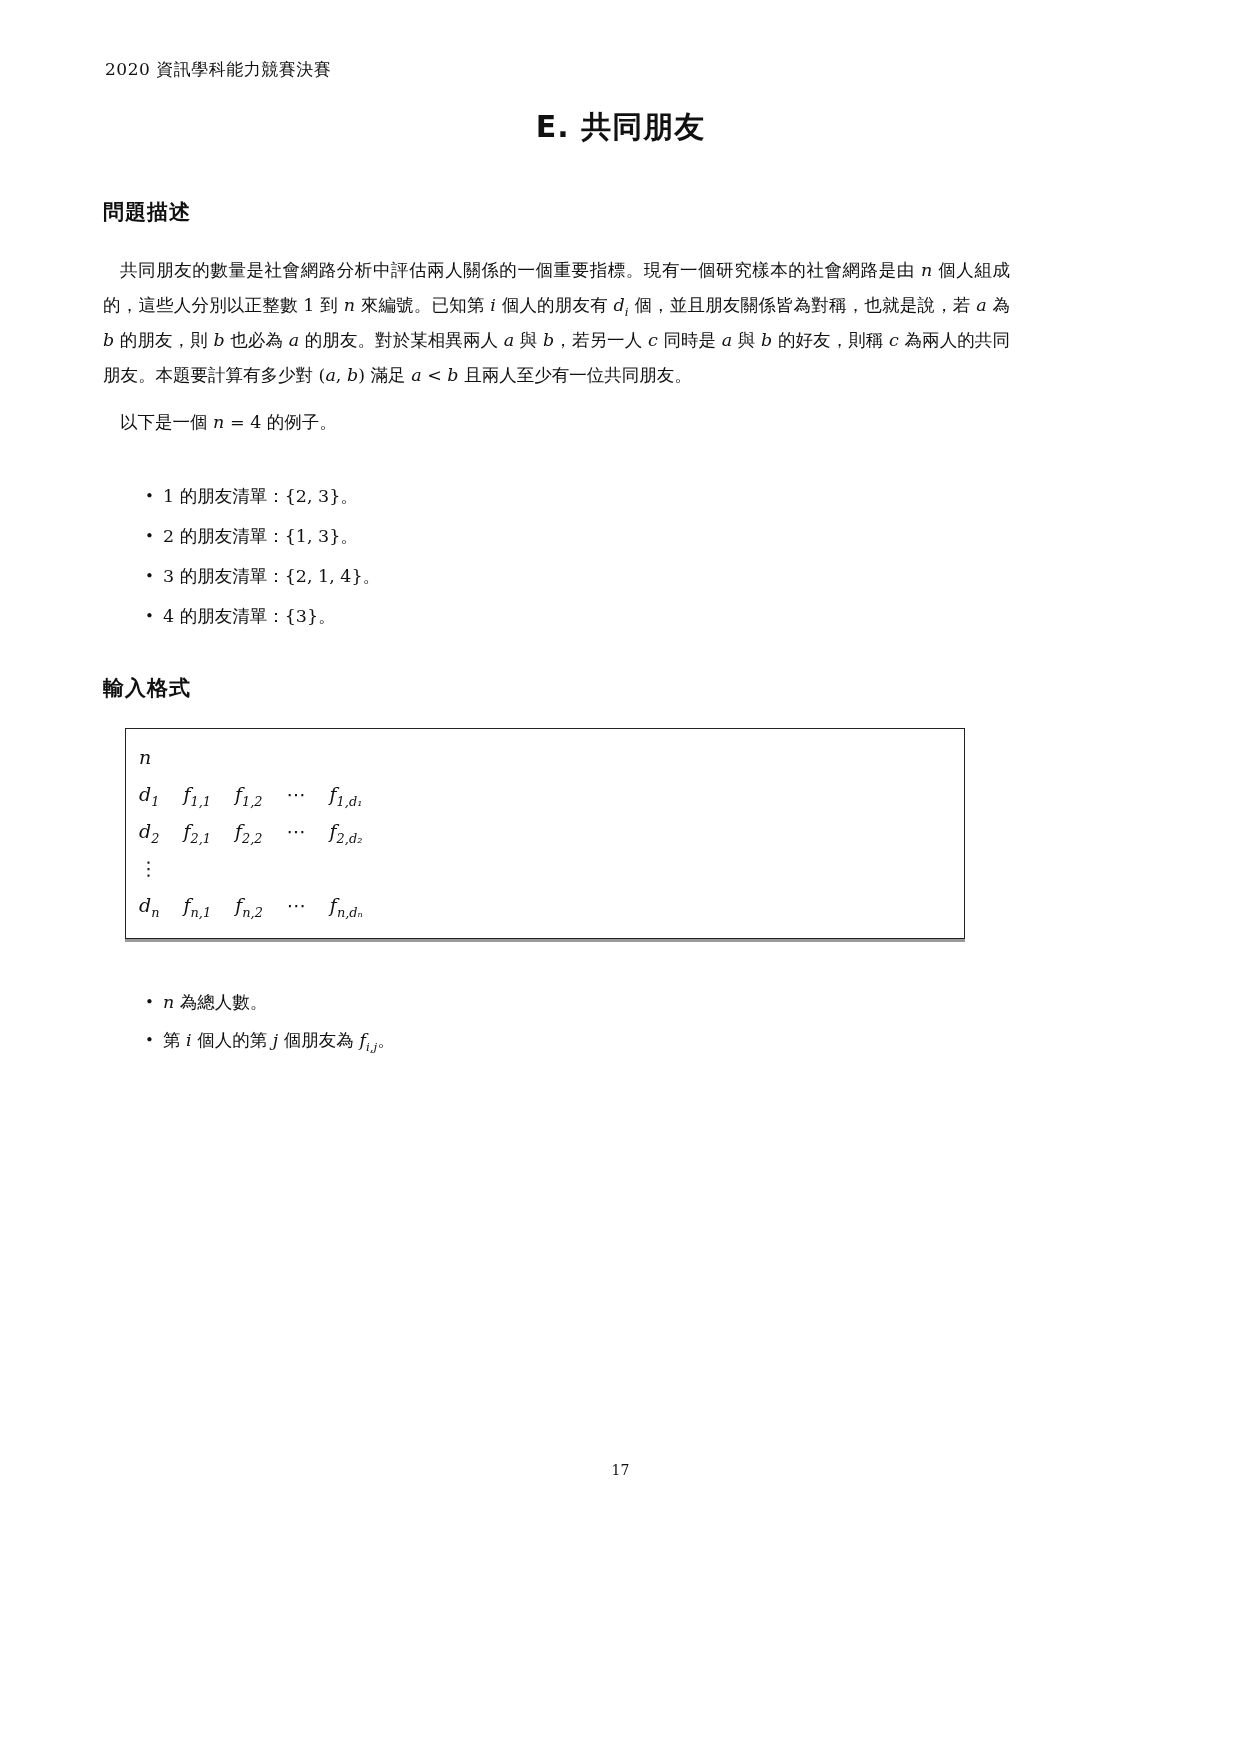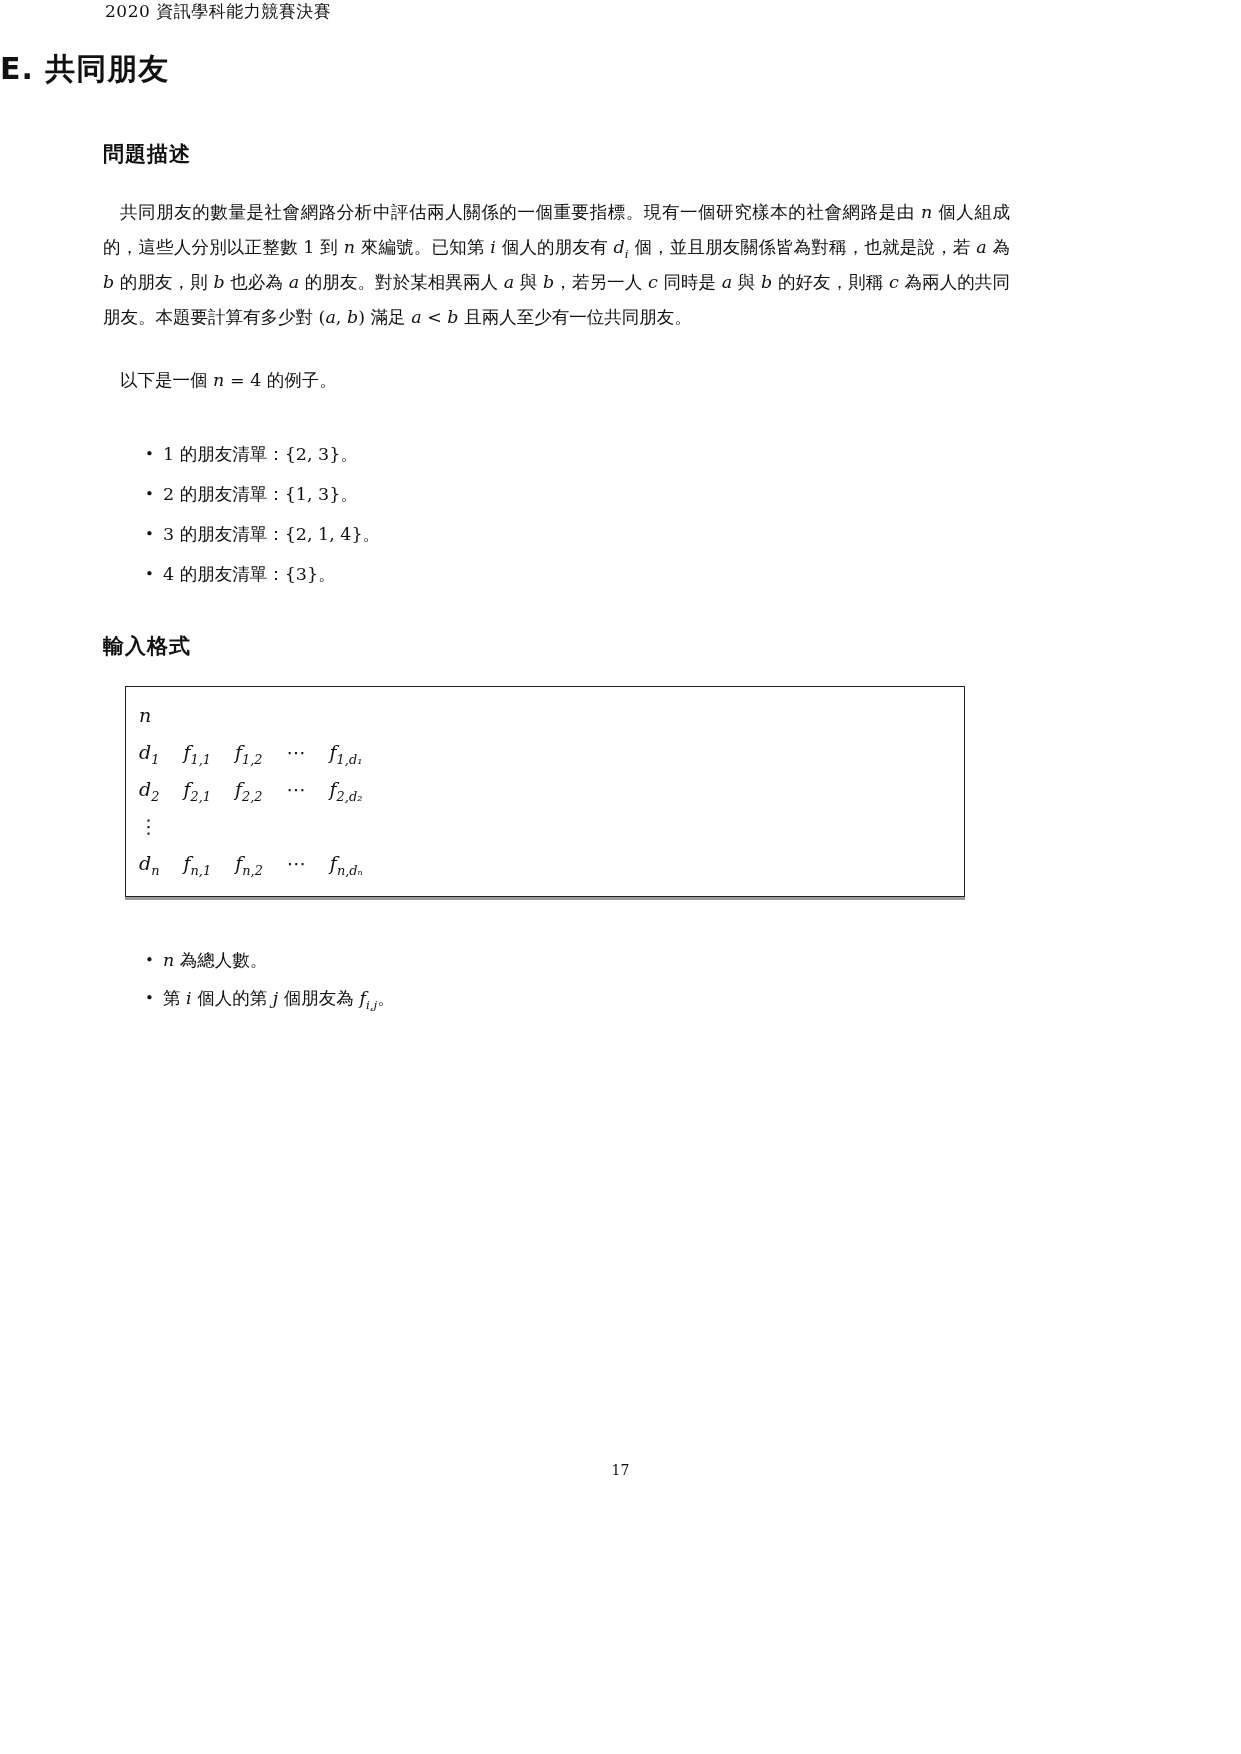--- a/index.html
+++ b/index.html
@@ -6,47 +6,49 @@
   .page {
     position: relative;
     width: 1241px;
     height: 1754px;
     background: #ffffff;
     color: #111111;
     font-family: "DejaVu Serif", serif;
     overflow: hidden;
   }
   .doc-header {
+    padding-top: 58px;
     margin-left: 105px;
     font-size: 17px;
     letter-spacing: 0.5px;
   }
   .doc-title {
     margin: 26px 0 0 0;
+    text-align: center;
     font-family: "DejaVu Sans", "Liberation Sans", sans-serif;
     font-weight: bold;
     font-size: 30px;
     letter-spacing: 1px;
   }
   .section-heading {
     margin: 50px 0 0 103px;
     font-family: "DejaVu Sans", "Liberation Sans", sans-serif;
     font-weight: bold;
     font-size: 21px;
     letter-spacing: 1px;
   }
   .section-heading.second { margin-top: 38px; }
   .para {
     margin: 27px 231px 0 103px;
     text-align: justify;
     font-size: 17.5px;
     line-height: 35px;
     text-indent: 17px;
   }
-  .para.intro { margin-top: 28px; }
+  .para.intro { margin-top: 12px; }
   .para.answer { margin-top: 28px; }
   .doc-list {
     margin: 36px 231px 0 0;
     padding: 0 0 0 163px;
     list-style: none;
   }
   .doc-list li {
     position: relative;
     font-size: 17.5px;
     line-height: 40px;

